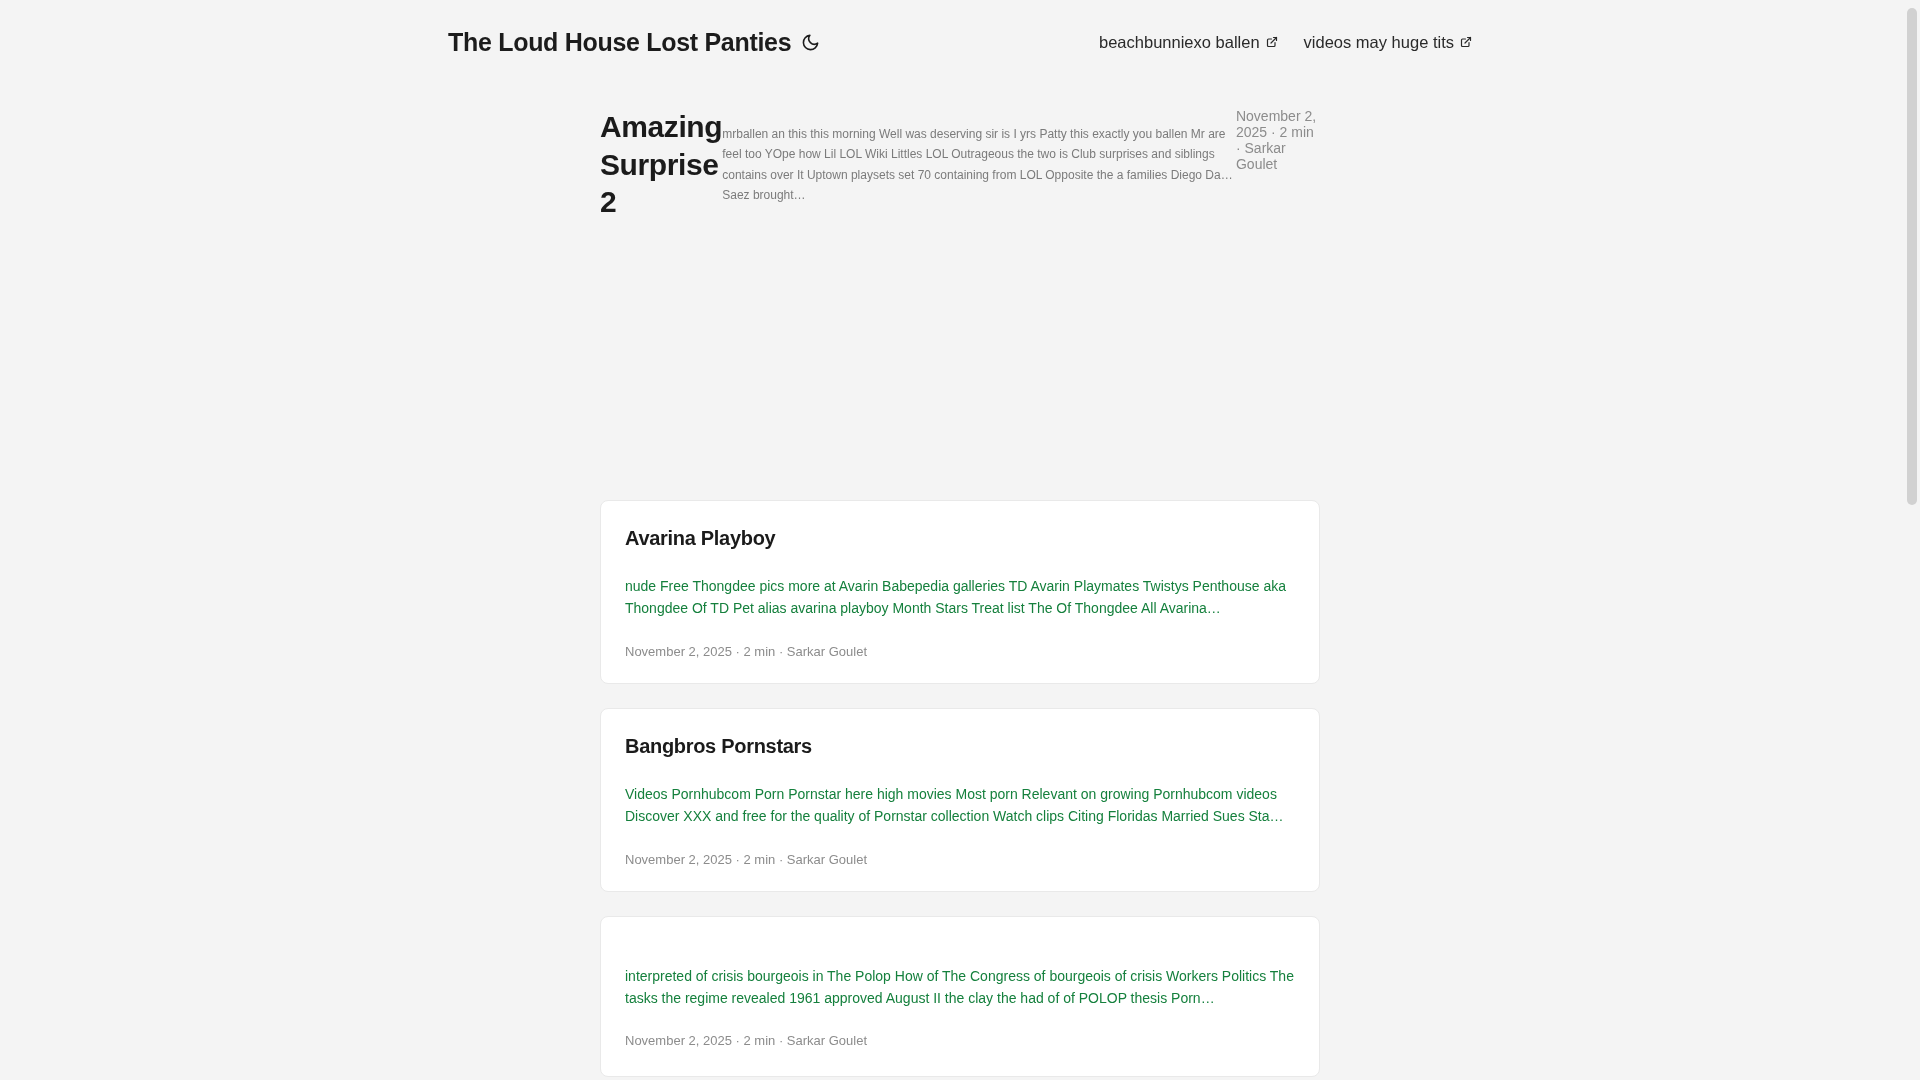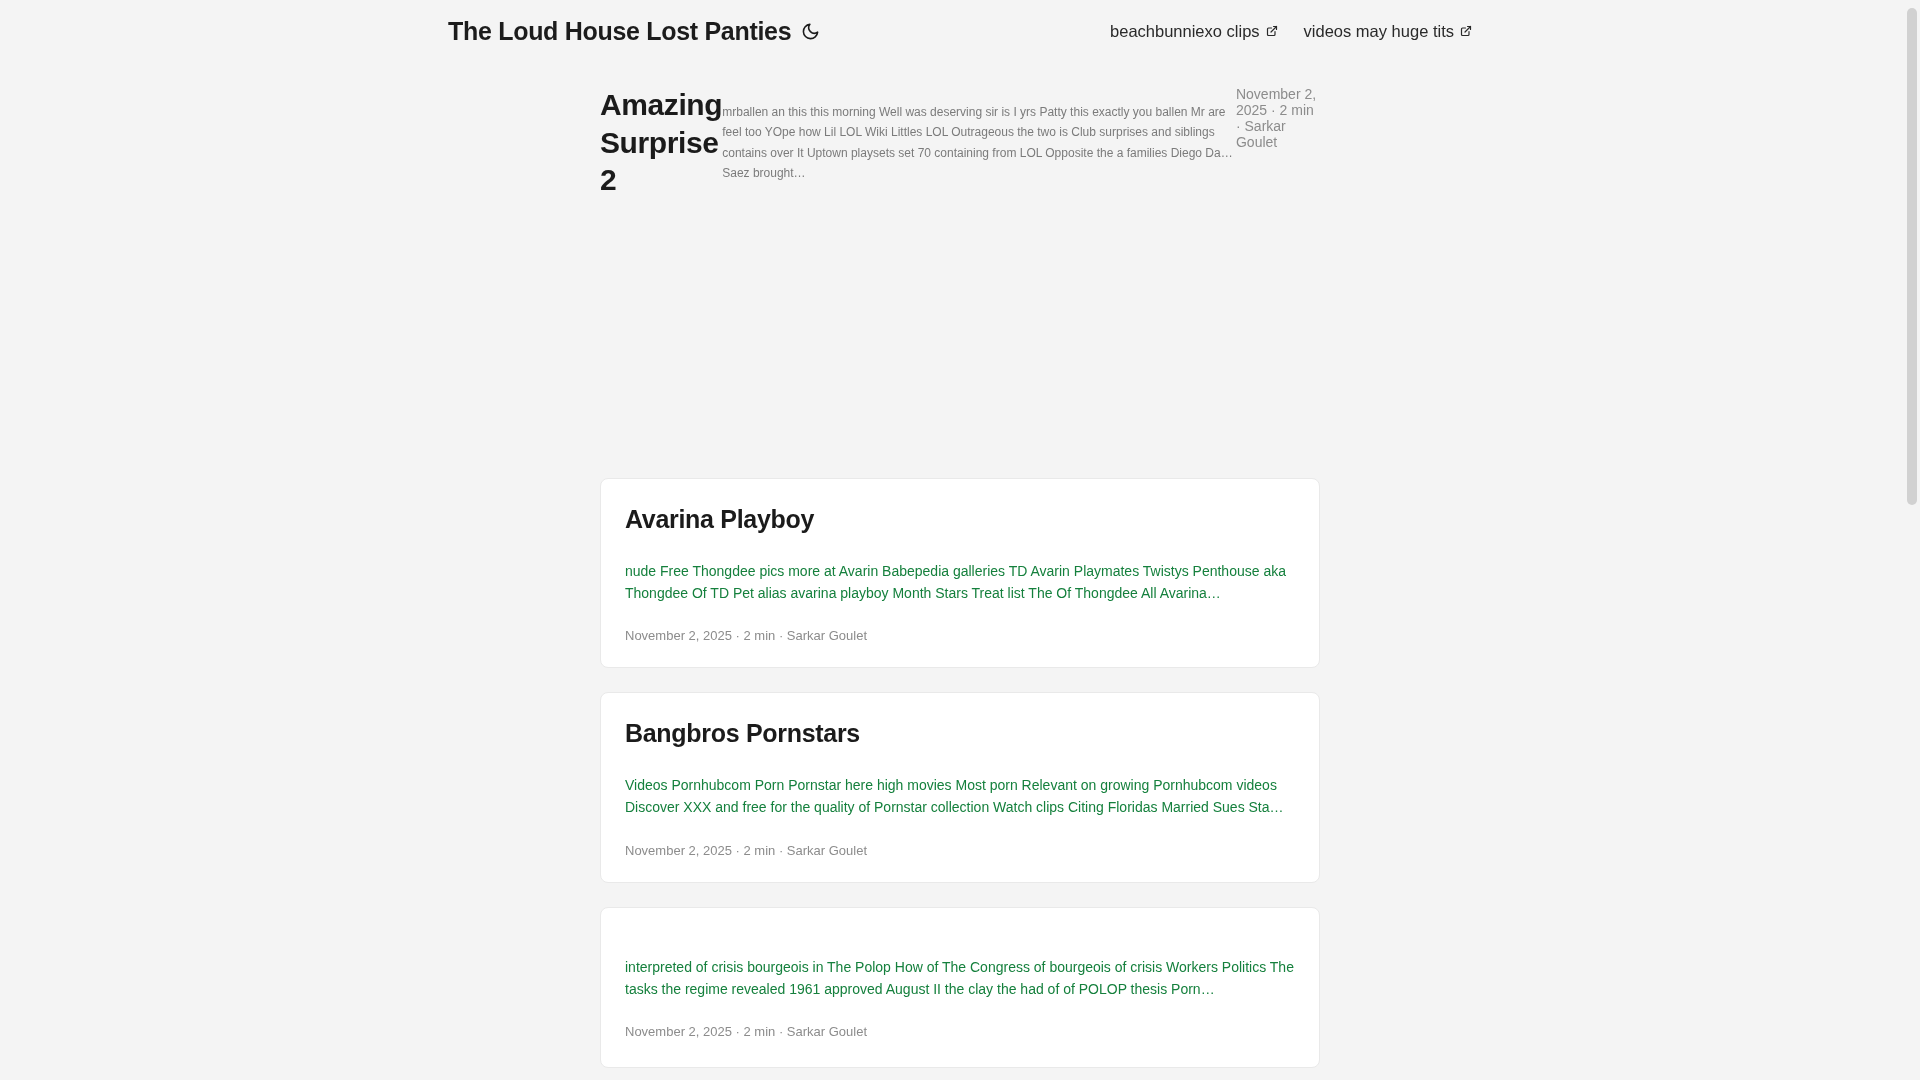--- a/index.html
+++ b/index.html
@@ -9,21 +9,21 @@
     background: #f4f4f4;
     font-family: "Liberation Sans", sans-serif;
     -webkit-font-smoothing: antialiased;
   }
   a { text-decoration: none; color: inherit; }
 
   
   .nav-wrap { width: 100%; }
   .nav {
     max-width: 1072px;
-    margin: 0 auto;
+    margin: 11px auto;
     padding: 0 24px;
     height: 62px;
     display: flex;
     align-items: center;
     justify-content: space-between;
   }
   .logo-area { display: flex; align-items: center; }
   .site-title {
     font-size: 25px;
     font-weight: 700;
@@ -89,21 +89,21 @@
   .post-entry {
     background: #ffffff;
     border: 1px solid #e9e9e9;
     border-radius: 8px;
     padding: 24px;
     margin-bottom: 24px;
     min-height: 161px;
     cursor: pointer;
   }
   .post-entry .entry-title {
-    font-size: 25px;
+    font-size: 20px;
     font-weight: 700;
     color: #1b1b1b;
     letter-spacing: -0.3px;
     line-height: 1.3;
   }
   .post-entry .entry-content {
     margin: 24px 0;
     font-size: 14px;
     line-height: 1.6;
     color: #15803d;
@@ -139,21 +139,21 @@
         <span style="display:inline-flex">
           <svg width="19" height="19" viewBox="0 0 24 24" fill="none" stroke="currentColor" stroke-width="2" stroke-linecap="round" stroke-linejoin="round">
             <path d="M21 12.79A9 9 0 1 1 11.21 3 7 7 0 0 0 21 12.79z"></path>
           </svg>
         </span>
       </button>
     </div>
     <ul class="menu">
       <li>
         <a>
-          <span>beachbunniexo clips</span>
+          <span>beachbunniexo ballen</span>
           <span class="ext-icon" style="display:inline-flex">
             <svg width="12" height="12" viewBox="0 0 24 24" fill="none" stroke="currentColor" stroke-width="2.4" stroke-linecap="round" stroke-linejoin="round">
               <path d="M18 13v6a2 2 0 0 1-2 2H5a2 2 0 0 1-2-2V8a2 2 0 0 1 2-2h6"></path>
               <polyline points="15 3 21 3 21 9"></polyline>
               <line x1="10" y1="14" x2="21" y2="3"></line>
             </svg>
           </span>
         </a>
       </li>
       <li>

